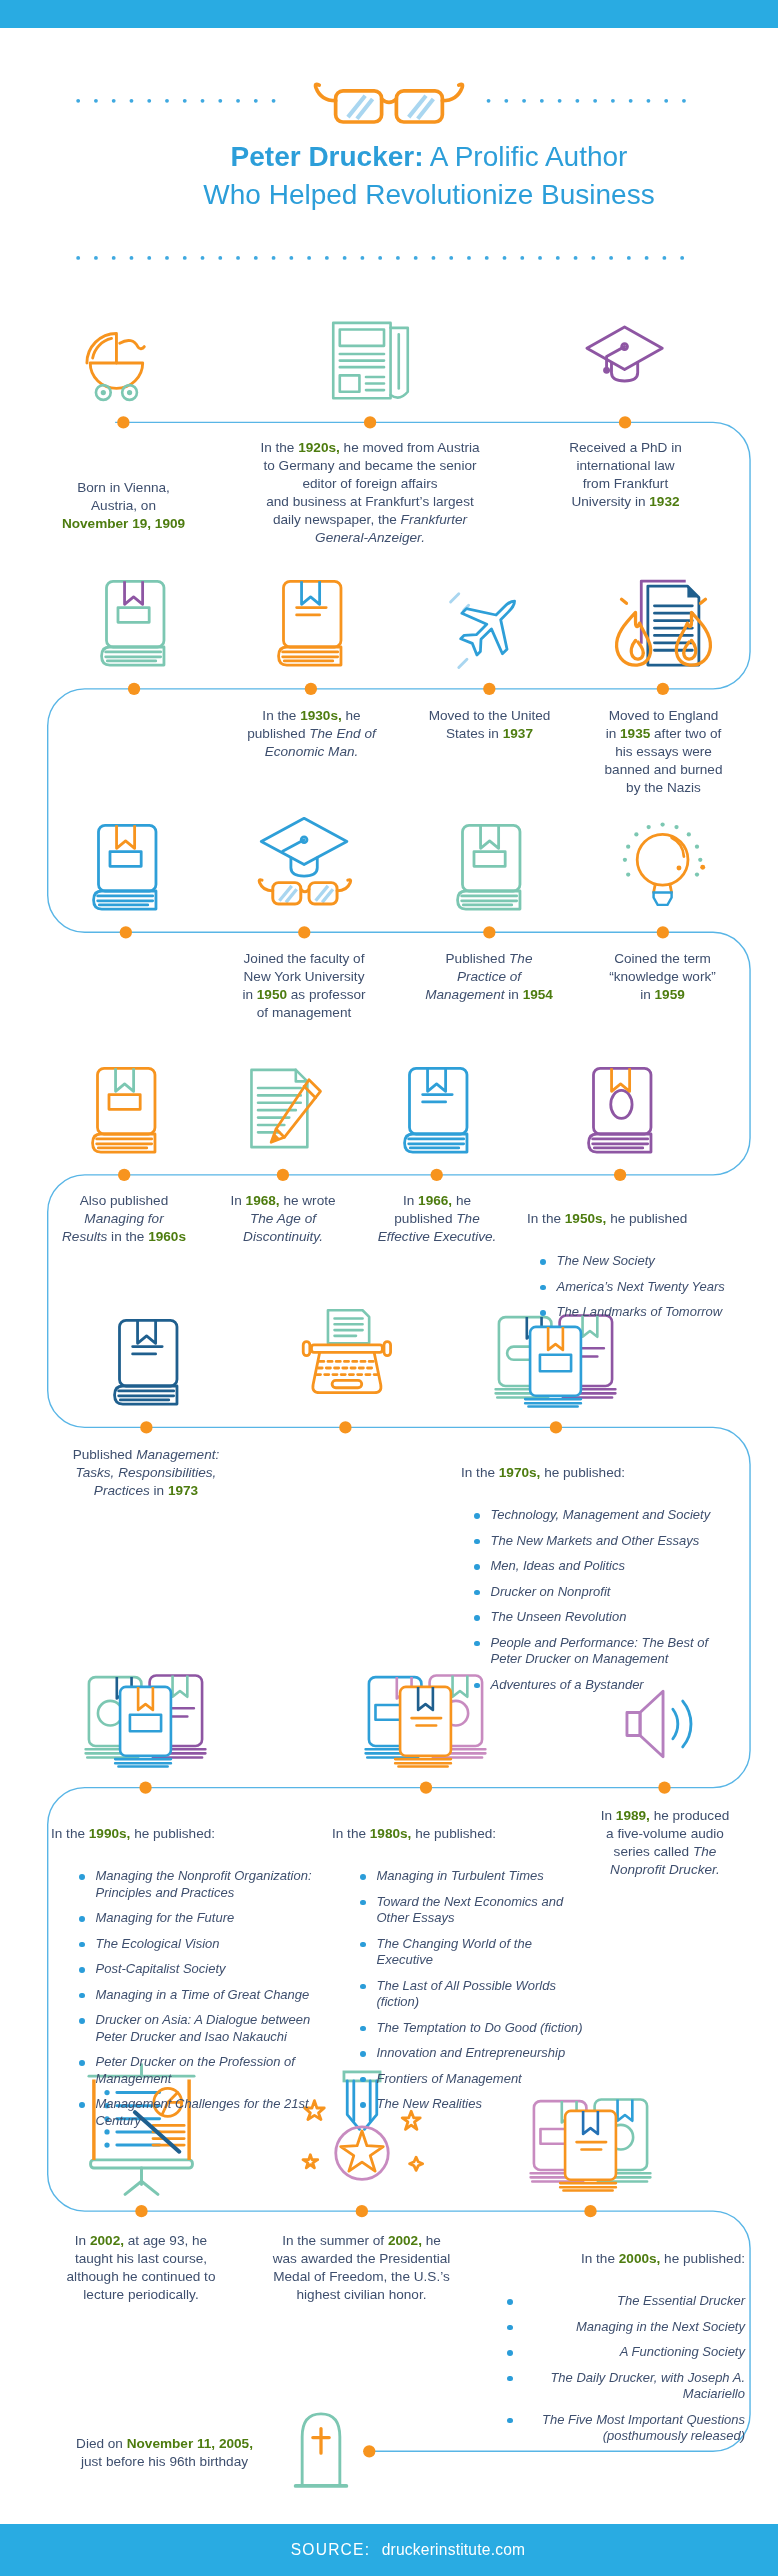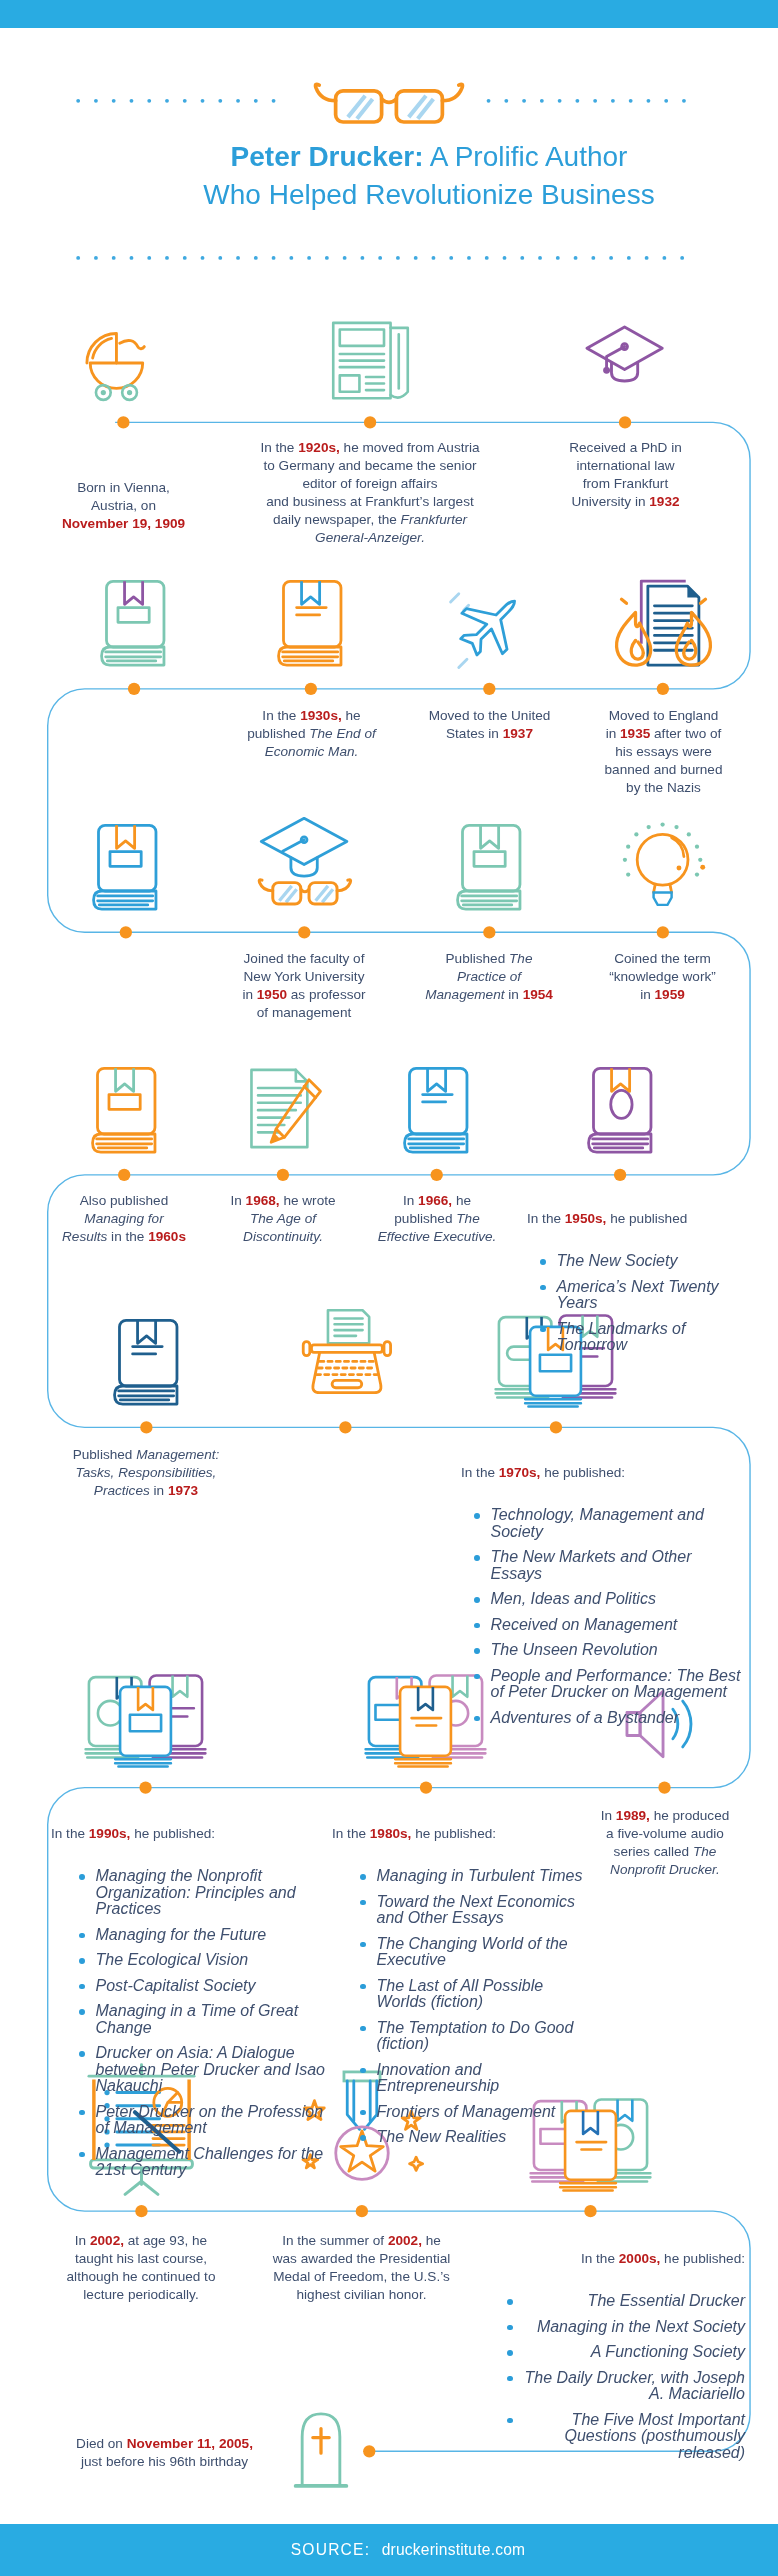--- a/index.html
+++ b/index.html
@@ -11,26 +11,26 @@
   .src-label{letter-spacing:1.2px;margin-right:11.5px;margin-left:38px;}
   .src-value{letter-spacing:0.2px;}
   .title{position:absolute;left:0;top:138px;width:778px;text-align:center;color:#2C9ED9;
          font-size:28px;line-height:38px;font-weight:400;margin-left:40px;}
   .title .tb{font-weight:700;}
   .icon{position:absolute;}
   .node-text{position:absolute;color:#3E4F6E;font-size:13.6px;line-height:18px;
              white-space:pre-line;}
   .center{text-align:center;}
   .left{text-align:left;}
-  .hl{color:#b91c1c;font-weight:700;}
+  .hl{color:#4d7c0f;font-weight:700;}
   .it{font-style:italic;}
   .node-text p{margin:0;}
   ul.books{list-style:none;margin:7.4px 0 0 13px;padding:0;}
   ul.books li{position:relative;padding-left:16.5px;margin-bottom:9px;font-style:italic;
-              font-size:16px;line-height:16.5px;color:#3E4F6E;}
+              font-size:13px;line-height:16.5px;color:#3E4F6E;}
   ul.books li::before{content:'';position:absolute;left:0;top:5.8px;width:5.8px;height:5.8px;
               border-radius:50%;background:#2B9DD9;}
   .indent-lg ul.books{margin-left:28px;}
   svg{display:block;}
 </style>
 </head>
 <body>
 
 <div class="page">
 
@@ -519,21 +519,21 @@
   <div class="node-text left" style="left:527px;top:1192px;width:222px;">
     <p><span>In the </span><span class="hl">1950s,</span><span> he published</span></p>
     <ul class="books"><li>The New Society</li><li>America’s Next Twenty Years</li><li>The Landmarks of Tomorrow</li></ul>
   </div>
 
   <div class="node-text center" style="left:54px;top:1446px;width:184px;"><span>Published </span><span class="it">Management:
 Tasks, Responsibilities,
 Practices</span><span> in </span><span class="hl">1973</span></div>
   <div class="node-text left" style="left:461px;top:1446px;width:280px;">
     <p><span>In the </span><span class="hl">1970s,</span><span> he published:</span></p>
-    <ul class="books"><li>Technology, Management and Society</li><li>The New Markets and Other Essays</li><li>Men, Ideas and Politics</li><li>Received on Management</li><li>The Unseen Revolution</li><li>People and Performance: The Best of Peter Drucker on Management</li><li>Adventures of a Bystander</li></ul>
+    <ul class="books"><li>Technology, Management and Society</li><li>The New Markets and Other Essays</li><li>Men, Ideas and Politics</li><li>Drucker on Nonprofit</li><li>The Unseen Revolution</li><li>People and Performance: The Best of Peter Drucker on Management</li><li>Adventures of a Bystander</li></ul>
   </div>
 
   <div class="node-text left indent-lg" style="left:51px;top:1807px;width:276px;">
     <p><span>In the </span><span class="hl">1990s,</span><span> he published:</span></p>
     <ul class="books"><li>Managing the Nonprofit Organization: Principles and Practices</li><li>Managing for the Future</li><li>The Ecological Vision</li><li>Post-Capitalist Society</li><li>Managing in a Time of Great Change</li><li>Drucker on Asia: A Dialogue between Peter Drucker and Isao Nakauchi</li><li>Peter Drucker on the Profession of Management</li><li>Management Challenges for the 21st Century</li></ul>
   </div>
   <div class="node-text left indent-lg" style="left:332px;top:1807px;width:255px;">
     <p><span>In the </span><span class="hl">1980s,</span><span> he published:</span></p>
     <ul class="books"><li>Managing in Turbulent Times</li><li>Toward the Next Economics and Other Essays</li><li>The Changing World of the Executive</li><li>The Last of All Possible Worlds (fiction)</li><li>The Temptation to Do Good (fiction)</li><li>Innovation and Entrepreneurship</li><li>Frontiers of Management</li><li>The New Realities</li></ul>
   </div>

